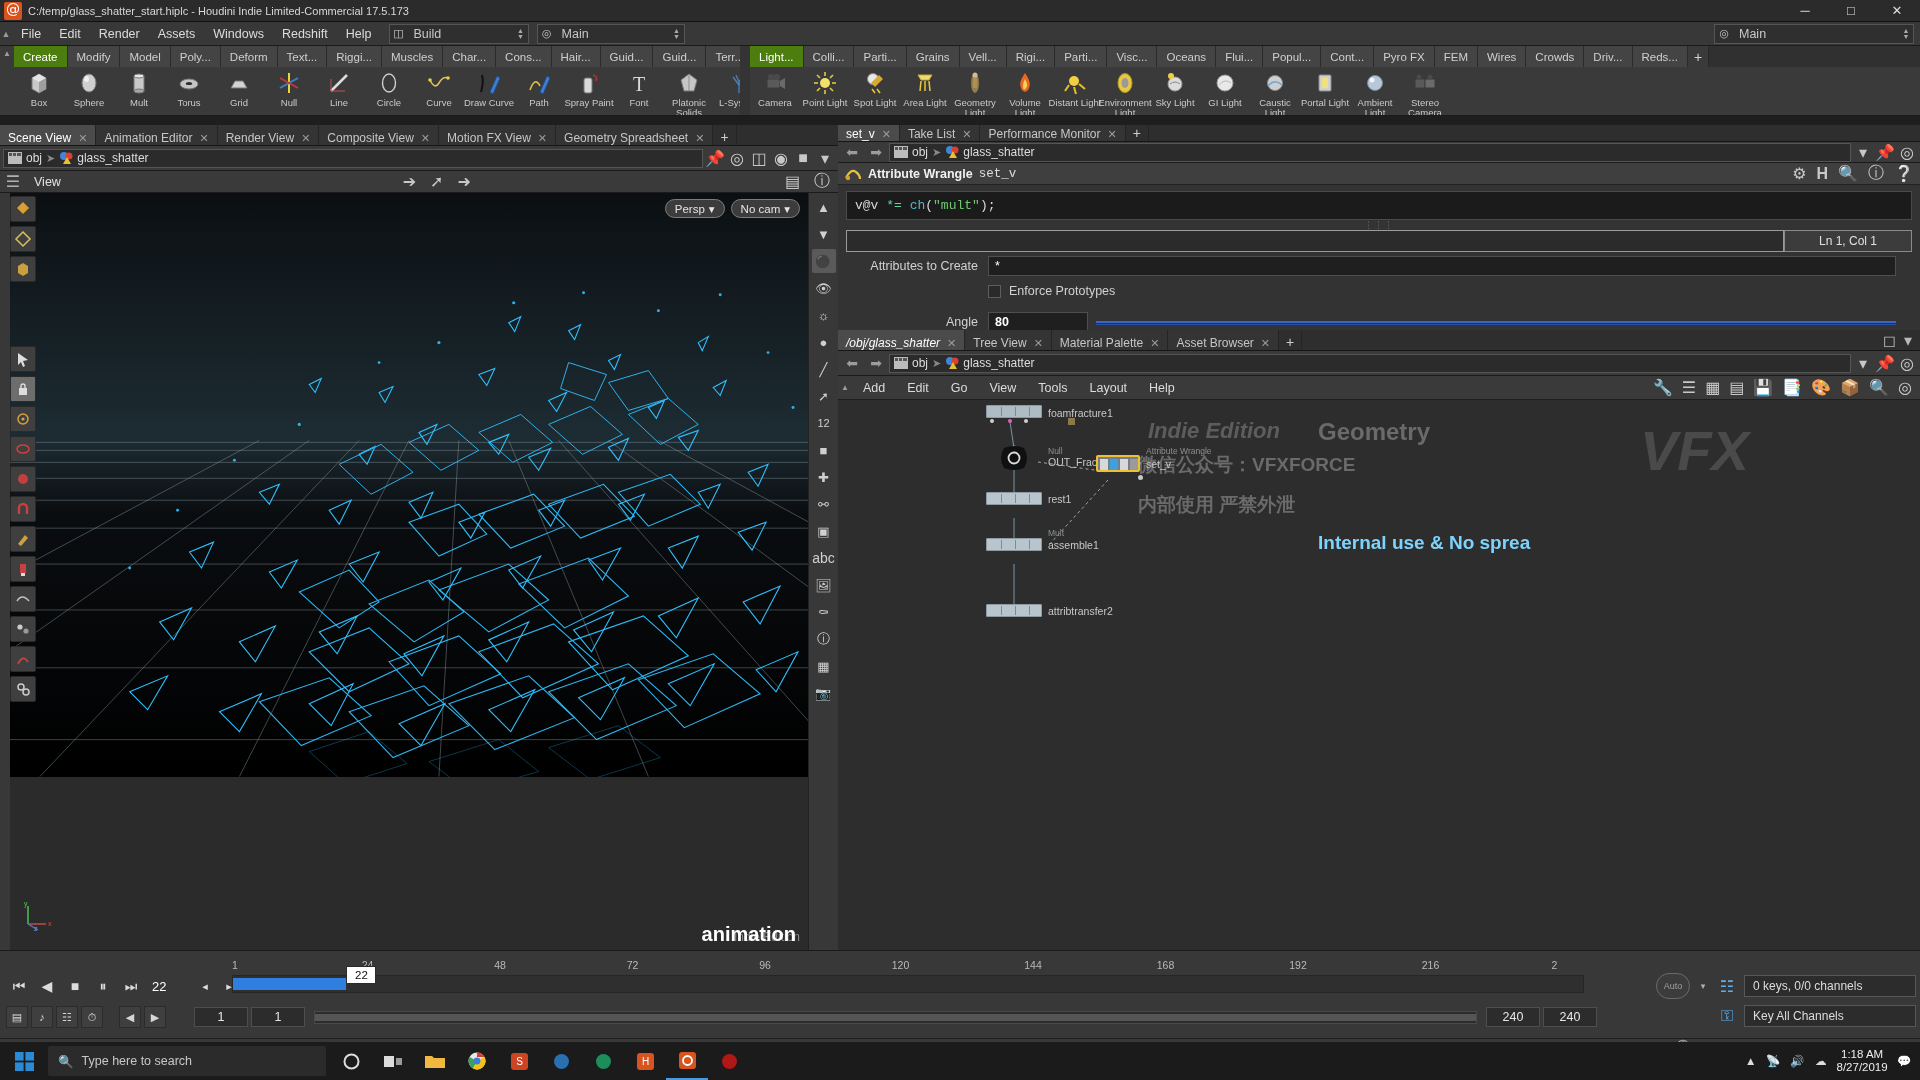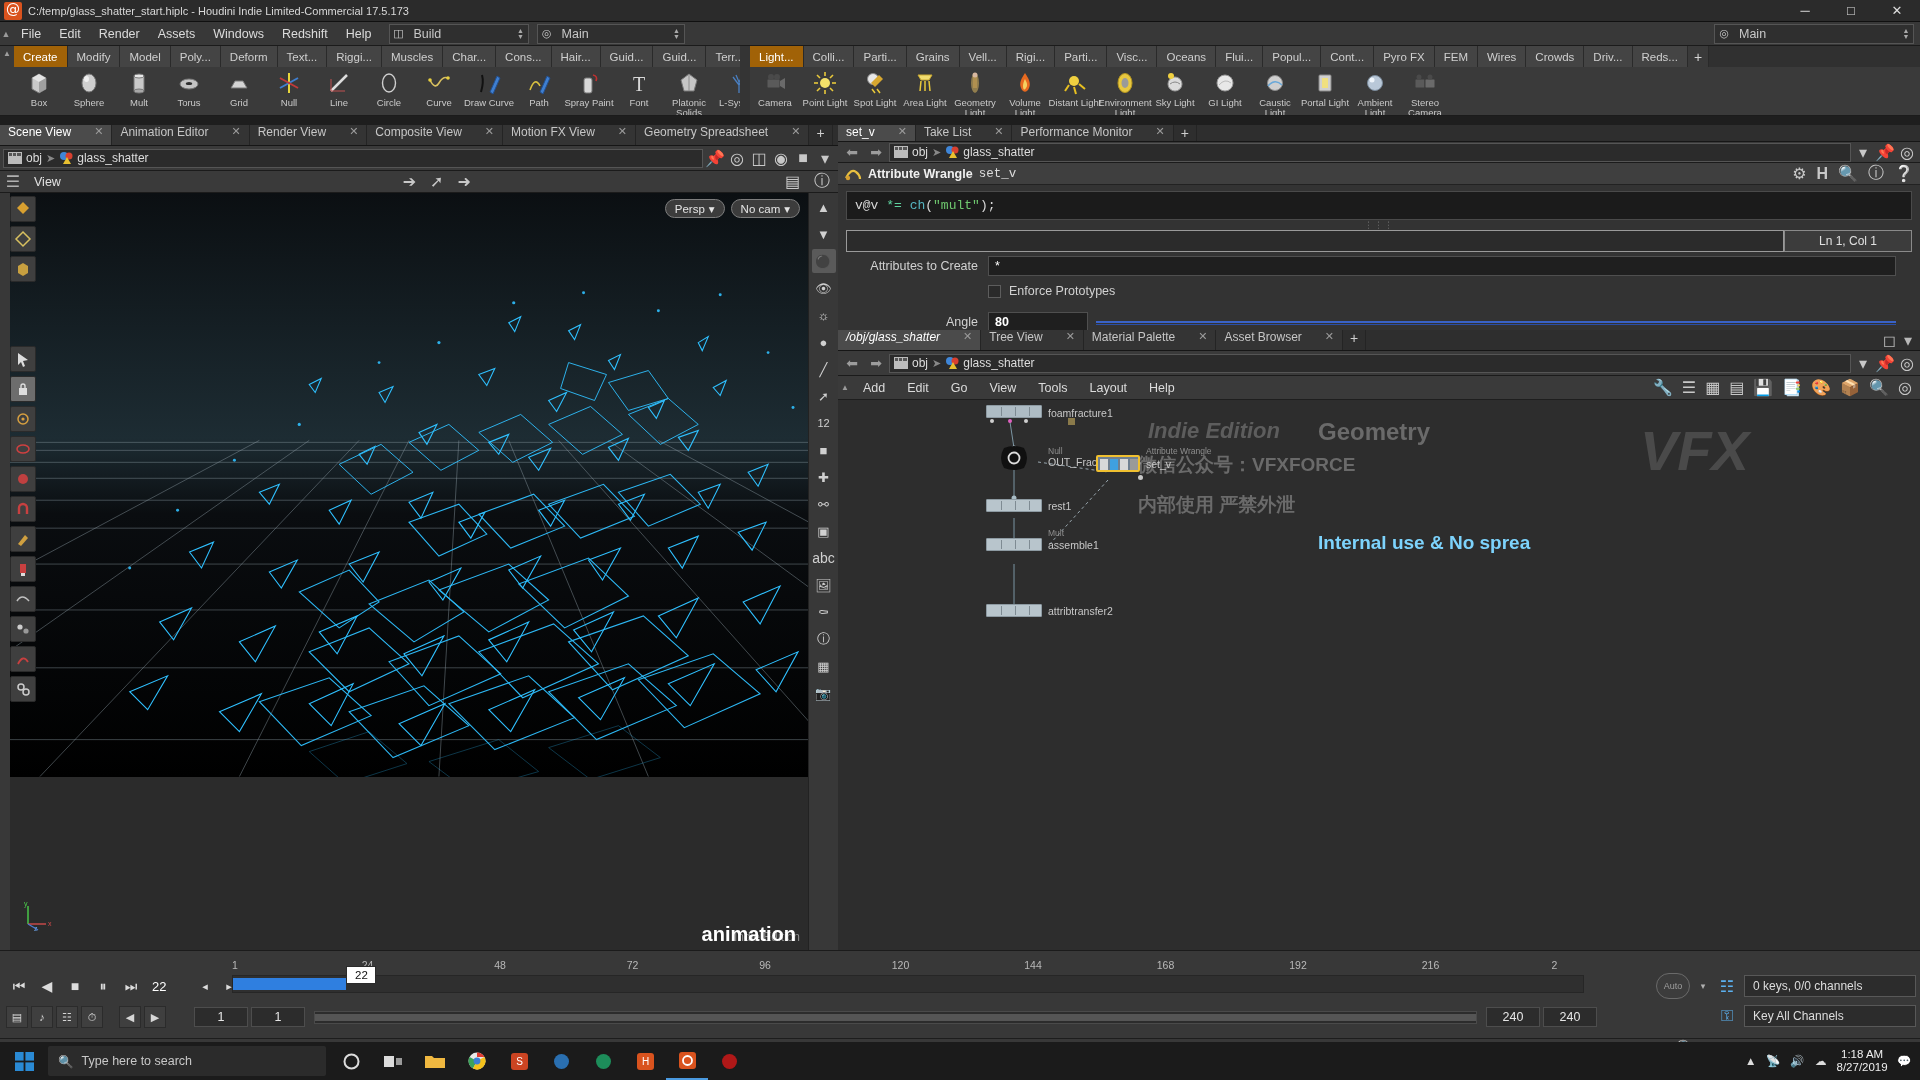--- a/index.html
+++ b/index.html
@@ -35,35 +35,35 @@
 
   
   .shelfwrap { height:70px; background:#3a3a3a; display:flex; border-bottom:1px solid #1b1b1b;
     position:relative; }
   .shelfside { width:14px; background:#3a3a3a; display:flex; align-items:flex-start;
     justify-content:center; padding-top:3px; color:#9e9e9e; font-size:8px; }
   .shelfcol { flex:none; display:flex; flex-direction:column; overflow:hidden; }
   .shelf-tabs { height:21px; display:flex; background:#303030; align-items:stretch; }
   .shelf-tab { padding:0 9px; font-size:11.5px; color:#cfcfcf; display:flex; align-items:center;
     background:#444; border-right:1px solid #2a2a2a; white-space:nowrap; }
-  .shelf-tab.active{ background:#a16207; color:#fff; }
+  .shelf-tab.active{ background:#4d7c0f; color:#fff; }
   .shelf-tab.plus{ background:#3a3a3a; color:#d4d4d4; font-size:14px; padding:0 6px;}
   .shelf-tools { flex:1; display:flex; align-items:flex-start; background:#3a3a3a;
     padding-top:2px; overflow:hidden; }
   .tool { width:50px; display:flex; flex-direction:column; align-items:center; flex:none; }
   .tool .ti { width:26px; height:26px; margin-top:1px; }
   .tool .tl { font-size:9.5px; color:#cacaca; text-align:center; line-height:9.5px;
     margin-top:2px; width:54px; }
   .gripper{ width:10px; background:#343434; }
 
   
   .pane-tabs { height:21px; background:#2e2e2e; display:flex; align-items:stretch;
     border-bottom:1px solid #161616; }
-  .ptab { display:flex; align-items:flex-start; padding:0 8px; font-size:12px; color:#c6c6c6;
-    background:#343434; border-right:1px solid #242424; white-space:nowrap;gap:16px; }
+  .ptab { display:flex; align-items:flex-end; padding:0 8px; font-size:12px; color:#c6c6c6;
+    background:#343434; border-right:1px solid #242424; white-space:nowrap; }
   .ptab.active{ background:#4b4b4b; color:#fff; }
   .ptab .x{ margin-left:7px; color:#9b9b9b; font-size:11px; }
   .ptab.plus{ background:#2e2e2e; font-size:14px; color:#cfcfcf; padding:0 7px;}
   .tabfill{ flex:1; background:#2e2e2e; }
 
   
   .pathbar{ height:25px; background:#3a3a3a; display:flex; align-items:center;
     border-bottom:1px solid #1b1b1b; padding:0 3px; gap:2px;}
   .nav-arrow{ width:22px;height:20px;display:flex;align-items:center;justify-content:center;
     color:#9c9c9c;font-size:14px;}
@@ -1108,21 +1108,21 @@
             <div style="position:absolute;left:2px;top:2px;width:8px;height:11px;background:#d8d8d8"></div>
             <div style="position:absolute;left:12px;top:2px;width:8px;height:11px;background:#3fa0e0"></div>
             <div style="position:absolute;left:22px;top:2px;width:8px;height:11px;background:#d8d8d8"></div>
             <div style="position:absolute;left:32px;top:2px;width:8px;height:11px;background:#9a9a9a"></div>
           </div>
           <div class="nodetype" style="left:50px;top:-9px;">Attribute Wrangle</div>
           <div class="nodename" style="left:50px;top:3px;">set_v</div>
           <div style="position:absolute;left:42px;top:20px;width:5px;height:5px;border-radius:50%;background:#c8c8c8"></div>
         </div>
 
-        <div class="node" style="left:148px; top:92px;margin-top:7px;">
+        <div class="node" style="left:148px; top:92px;">
           <div class="nodeflag">
             <div class="seg" style="left:14px"></div>
               <div class="seg" style="left:28px"></div>
             <div class="seg" style="left:42px"></div>
           </div>
           <div class="nodename" style="top:1px;">rest1</div>
         </div>
 
         <div class="node" style="left:148px; top:138px;">
           <div class="nodeflag">

